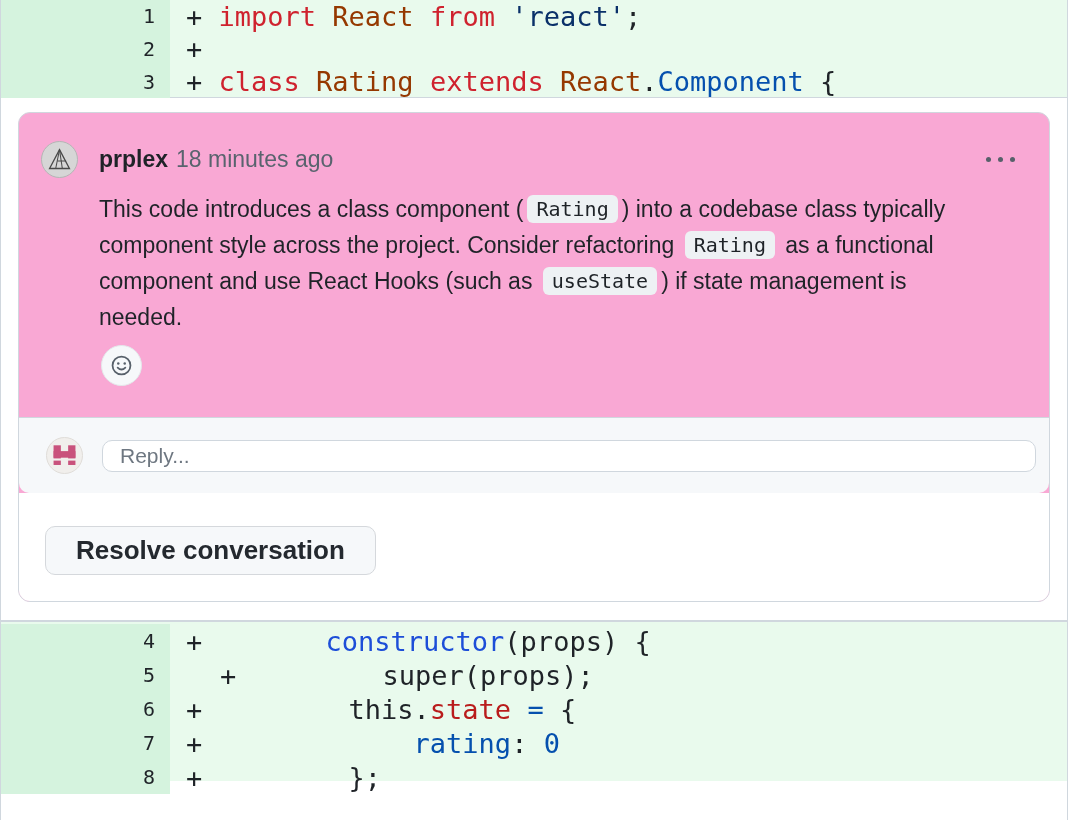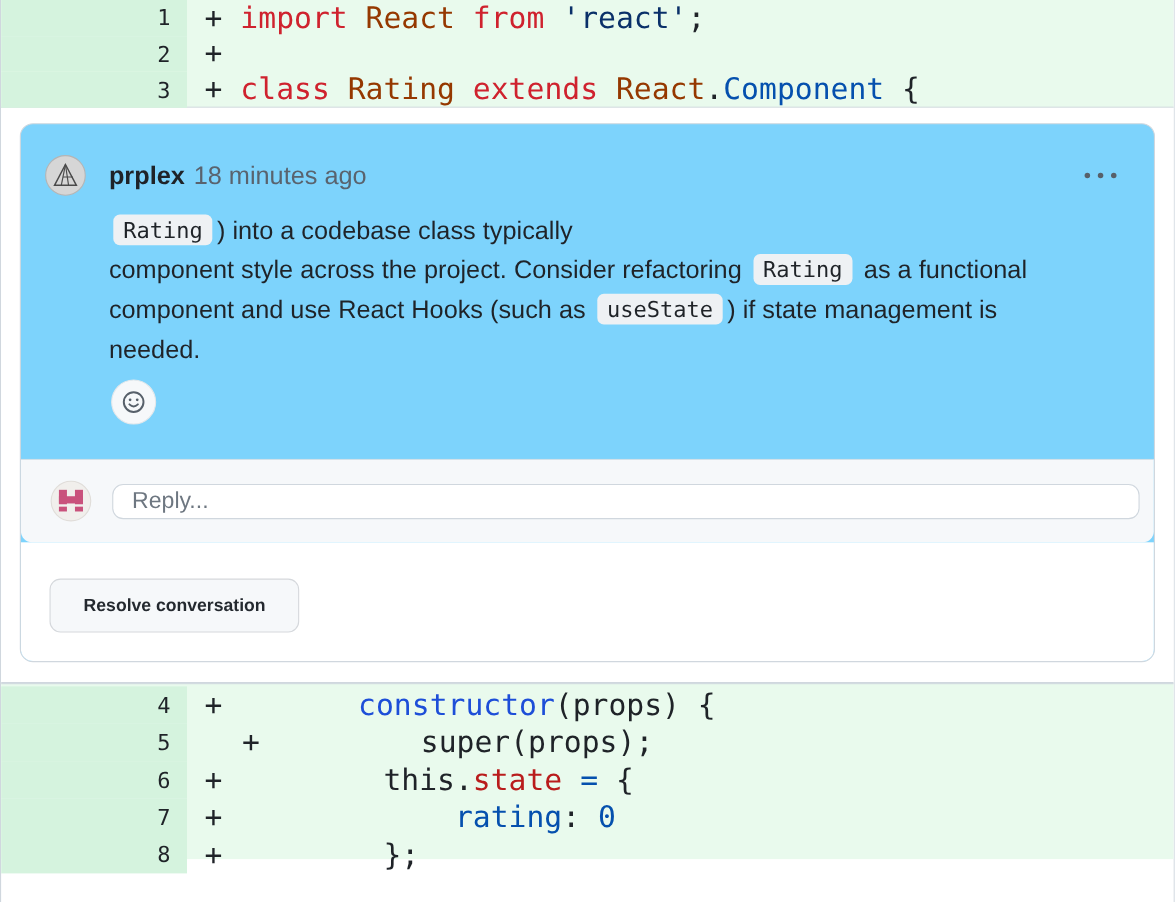--- a/index.html
+++ b/index.html
@@ -48,21 +48,21 @@
     color: #1f2328;
   }
 
   
   .comment-row {
     background: #ffffff;
     padding: 14px 17px 18px 17px;
     border-bottom: 1px solid #d0d7de;
   }
   .card {
-    background: #7dd3fc;
+    background: #f9a8d4;
     border: 1px solid #d0d7de;
     border-radius: 12px;
     overflow: hidden;
   }
   .comment-main { padding: 28px 30px 0 22px; }
 
   .comment-header { display: flex; align-items: center; }
   .avatar {
     width: 37px; height: 37px;
     border-radius: 50%;
@@ -135,21 +135,21 @@
     padding: 0 17px;
     outline: none;
   }
   .reply-input::placeholder { color: #6e7781; opacity: 1; }
 
   .card-footer { padding: 33px 26px 26px 26px; background: #ffffff; }
   .resolve-btn {
     height: 49px;
     padding: 0 30px;
     font-family: "Liberation Sans", "DejaVu Sans", sans-serif;
-    font-size: 16px;
+    font-size: 26px;
     font-weight: 600;
     color: #24292f;
     background: #f6f8fa;
     border: 1px solid #d5d8dc;
     border-radius: 10px;
     cursor: pointer;
   }
 </style>
 </head>
 <body>
@@ -188,21 +188,21 @@
           <span class="timestamp">18 minutes ago</span>
           <span class="spacer"></span>
           <button class="kebab">
             <i></i>
             <i></i>
             <i></i>
           </button>
         </div>
 
         <div class="comment-body">
-            <div class="body-line"><code class="inline-code">Rating</code><span>) into a codebase class typically</span></div>
+            <div class="body-line"><span>This code introduces a class component (</span><code class="inline-code">Rating</code><span>) into a codebase class typically</span></div>
             <div class="body-line"><span>component style across the project. Consider refactoring </span><code class="inline-code">Rating</code><span> as a functional</span></div>
             <div class="body-line"><span>component and use React Hooks (such as </span><code class="inline-code">useState</code><span>) if state management is</span></div>
             <div class="body-line"><span>needed.</span></div>
           </div>
 
         <button class="emoji-btn">
           <svg width="25" height="25" viewBox="0 0 24 24">
             <circle cx="12" cy="12" r="8.6" fill="none" stroke="#57606a" stroke-width="1.7"></circle>
             <circle cx="8.9" cy="10" r="1.2" fill="#57606a"></circle>
             <circle cx="15.1" cy="10" r="1.2" fill="#57606a"></circle>

